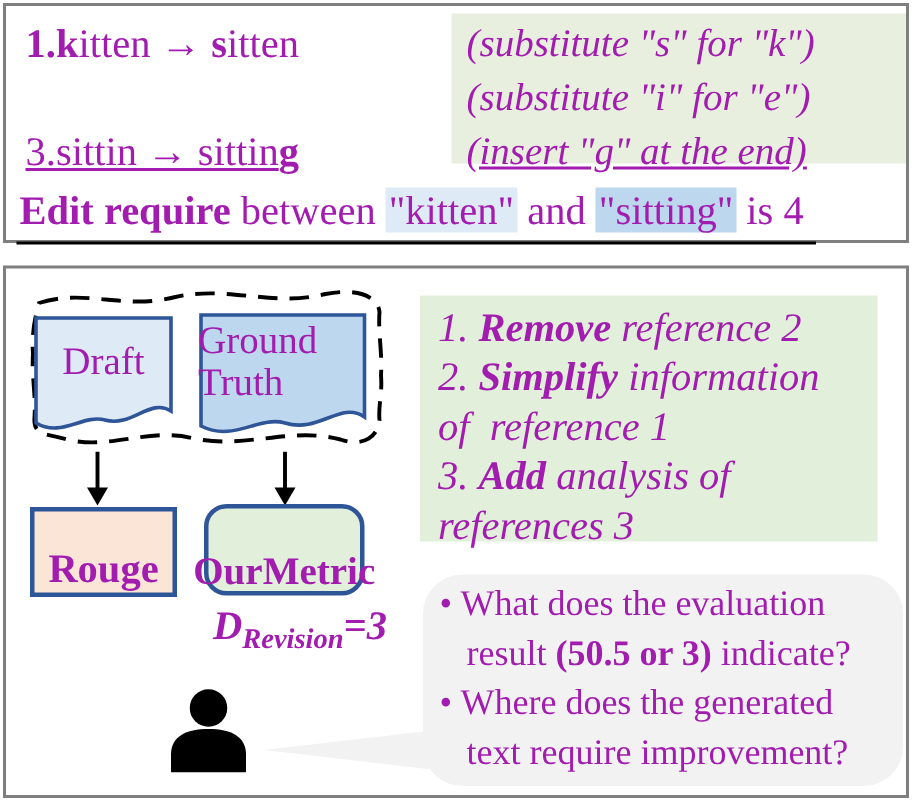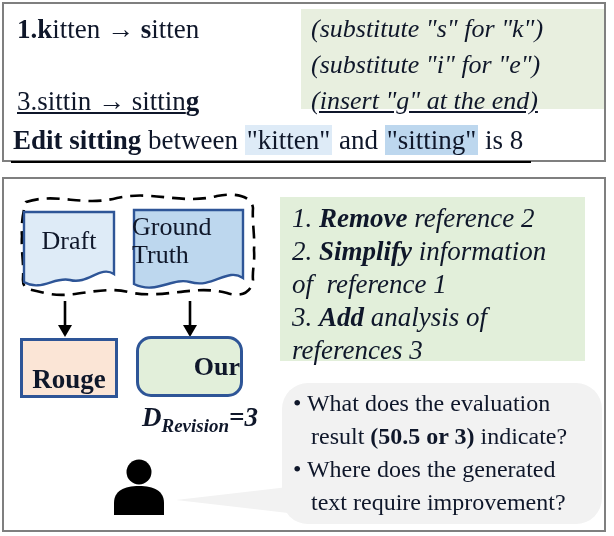--- a/index.html
+++ b/index.html
@@ -1,18 +1,18 @@
 <!DOCTYPE html>
 <html style="--panel-border: #7f7f7f; --green-note-bg: #e8efdf; --instruction-bg: #e2efda; --kitten-hl: #deebf7; --sitting-hl: #bdd7ee; --draft-fill: #deebf7; --ground-fill: #bdd7ee; --rouge-fill: #fbe5d6; --metric-fill: #e2efda; --shape-border: #2e5597; --bubble-bg: #f2f2f2;"><head>
 <meta charset="utf-8">
 <style>
   html,body{margin:0;padding:0;background:#fff;}
   #canvas{
     position:relative;width:614px;height:536px;background:#fff;
-    font-family:"Liberation Serif","DejaVu Serif",serif;color:#0f172a;overflow:hidden;
+    font-family:"Liberation Serif","DejaVu Serif",serif;color:#a21caf;overflow:hidden;
   }
   .panel{position:absolute;border:2px solid var(--panel-border);background:#fff;}
   #panel-top{left:2px;top:2px;width:600px;height:156px;}
   #panel-bottom{left:2px;top:177px;width:600px;height:351px;}
 
   
   #note-bg{position:absolute;left:297px;top:5px;width:303px;height:100px;background:var(--green-note-bg);}
   .step-left{position:absolute;left:13px;font-size:27px;line-height:36px;white-space:nowrap;}
   .step-note{position:absolute;left:307px;font-style:italic;font-size:26px;line-height:36px;white-space:nowrap;}
   .row1{top:7px;} .row2{top:43px;} .row3{top:79px;text-decoration:underline;}
@@ -34,21 +34,21 @@
   #ground-doc .doc-shape{fill:var(--ground-fill);}
   .doc-label{position:relative;width:100%;height:72%;display:flex;align-items:center;justify-content:center;
     text-align:left;font-size:26px;line-height:28px;}
   .arrow{position:absolute;width:16px;height:36px;}
   #arrow-draft{left:57px;top:301px;}
   #arrow-ground{left:182px;top:301px;}
   .metric-box{position:absolute;display:flex;align-items:flex-end;justify-content:center;text-align:center;
     font-weight:bold;border:3px solid var(--shape-border);box-sizing:border-box;}
   #rouge-box{left:20px;top:338px;width:98px;height:60px;background:var(--rouge-fill);font-size:27px;}
   #metric-box{left:136px;top:336px;width:107px;height:61px;background:var(--metric-fill);
-    border-radius:15px;font-size:26px;line-height:27px;flex-direction:column;}
+    border-radius:15px;font-size:26px;line-height:27px;}
   #rouge-score{position:absolute;left:8px;top:408px;font-style:italic;font-size:24px;white-space:nowrap;}
   #revision-score{position:absolute;left:142px;top:402px;font-style:italic;font-weight:bold;
     font-size:27px;white-space:nowrap;}
   #revision-score sub{font-size:19px;margin-top:38px;}
   #instruction-box{position:absolute;left:280px;top:197px;width:305px;height:164px;box-sizing:border-box;
     background:var(--instruction-bg);font-style:italic;font-size:27px;line-height:33px;
     padding:5px 8px 0 12px;white-space:pre-wrap;}
   #person{position:absolute;left:110px;top:458px;width:60px;height:57px;}
   #bubble{position:absolute;left:282px;top:383px;width:320px;height:141px;box-sizing:border-box;
     background:var(--bubble-bg);border-radius:26px;font-size:24px;line-height:33px;
@@ -64,21 +64,21 @@
   <div id="panel-top" class="panel">
     <div id="note-bg"></div>
 
     <div class="step-left row1"><span class="b">1.k</span><span>itten → </span><span class="b">s</span><span>itten</span></div>
     <div class="step-left row3"><span>3.sittin → sittin</span><span class="b">g</span></div>
 
     <div class="step-note row1">(substitute "s" for "k")</div>
     <div class="step-note row2">(substitute "i" for "e")</div>
     <div class="step-note row3">(insert "g" at the end)</div>
 
-    <div id="summary-line"><span class="b">Edit sitting</span><span> between </span><span class="hl-kitten">"kitten"</span><span> and </span><span class="hl-sitting">"sitting"</span><span> is 8</span></div>
+    <div id="summary-line"><span class="b">Edit require</span><span> between </span><span class="hl-kitten">"kitten"</span><span> and </span><span class="hl-sitting">"sitting"</span><span> is 4</span></div>
   </div>
 
   <div id="panel-bottom" class="panel"></div>
 
   <svg id="cloud" viewBox="0 0 252 120">
     <path class="cloud-path" d="M14,14 C45,4 70,19 105,10 C140,2 170,17 205,8 C225,4 240,9 241,20
       C240,34 243,48 242,62 C243,76 240,82 241,92 C240,104 229,110 215,105
       C181,96 151,112 116,104 C86,97 61,112 33,105 C19,101 10,103 11,90
       C12,76 9,62 10,48 C9,36 11,24 14,14 Z"></path>
   </svg>
@@ -105,20 +105,21 @@
     <line x1="8" y1="0" x2="8" y2="25" stroke="#000" stroke-width="2.6"></line>
     <polygon points="1,24 15,24 8,36" fill="#000"></polygon>
   </svg>
 
   <div id="rouge-box" class="metric-box">
     <span>Rouge</span>
   </div>
 
   <div id="metric-box" class="metric-box">
     <span>Our</span>
+    <span>Metric</span>
   </div>
 
 
   <div id="revision-score"><span>D</span><sub>Revision</sub><span>=3</span></div>
 
   <div id="instruction-box"><span>1. </span><span class="b">Remove</span><span> reference 2
 2. </span><span class="b">Simplify</span><span> information
 of  reference 1
 3. </span><span class="b">Add</span><span> analysis of
 references 3</span></div>

